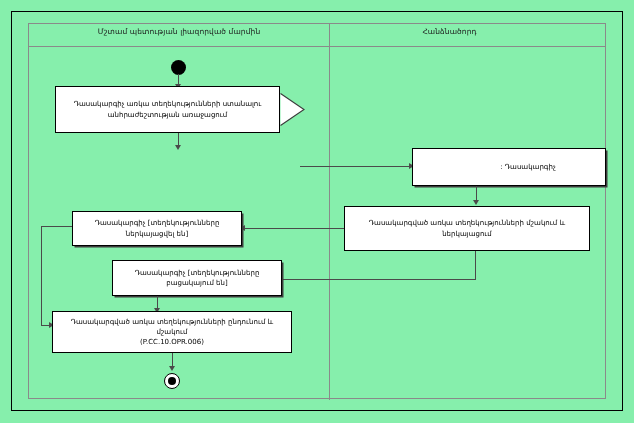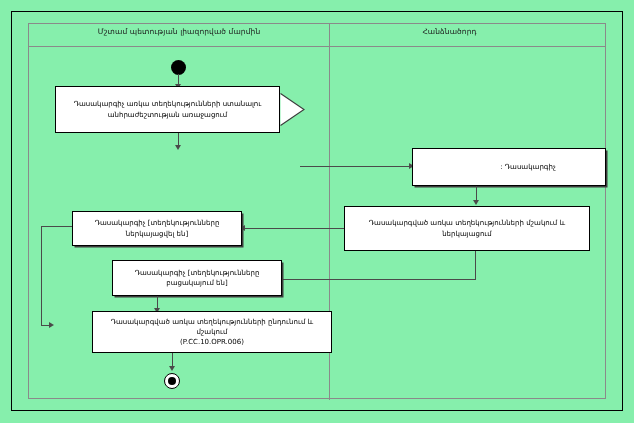--- a/index.html
+++ b/index.html
@@ -217,21 +217,21 @@
   </div>
 
   <div class="seg-v" style="left:157px; top:296px; height:14px;"></div>
   <div class="arrow-down" style="left:154px; top:308px;"></div>
 
   <div class="seg-h" style="left:41px; top:226px; width:31px;"></div>
   <div class="seg-v" style="left:41px; top:226px; height:99px;"></div>
   <div class="seg-h" style="left:41px; top:325px; width:11px;"></div>
   <div class="arrow-right" style="left:49px; top:322px;"></div>
 
-  <div class="node" style="left:52px; top:311px; width:240px; height:42px;margin-left:40px;">
+  <div class="node" style="left:52px; top:311px; width:240px; height:42px;">
     <span>
       <span class="txt">Դասակարգված առկա տեղեկությունների ընդունում և մշակում</span>
       <span class="code">(P.CC.10.OPR.006)</span>
     </span>
   </div>
 
   <div class="seg-v" style="left:172px; top:353px; height:16px;"></div>
   <div class="arrow-down" style="left:169px; top:366px;"></div>
 
   <div class="end-node" style="left:164px; top:373px;"></div>

